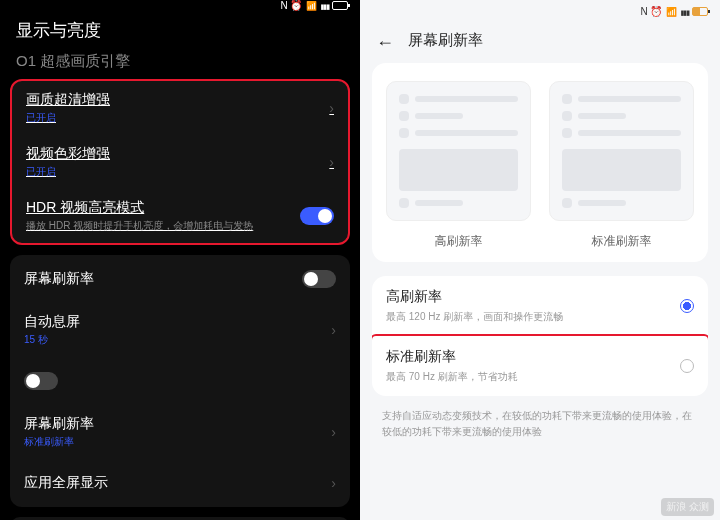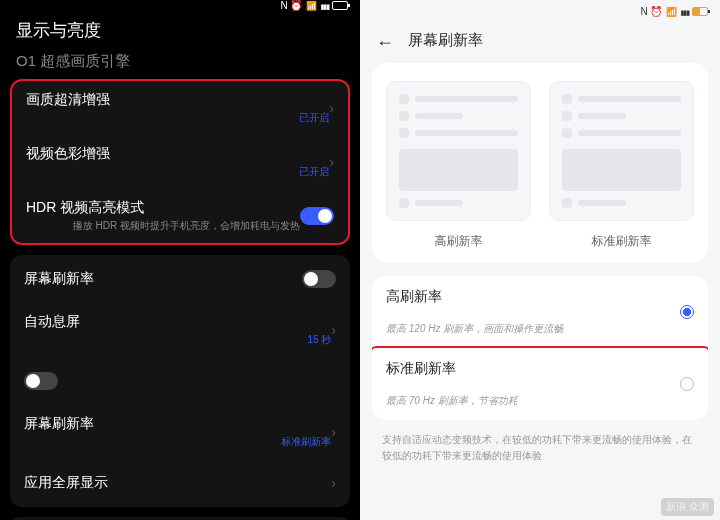--- a/index.html
+++ b/index.html
@@ -11,25 +11,25 @@
   .statusbar span { display: inline-block; }
   .ico-wifi::before { content: "📶"; font-size: 9px; }
   .ico-sig::before { content: "▮▮▮"; font-size: 7px; letter-spacing: -1px; }
   .ico-batt { width: 16px; height: 9px; border: 1px solid currentColor; border-radius: 2px; position: relative; }
   .phone.right .ico-batt { border-color: #e8a23c; background: linear-gradient(to right,#e8a23c 50%,transparent 50%); }
   .ico-batt::after { content: ""; position: absolute; right: -3px; top: 2px; width: 2px; height: 3px; background: currentColor; }
   .left .h1 { font-size: 17px; font-weight: 500; padding: 8px 16px 10px; }
   .left .sec-label { font-size: 15px; color: #888; padding: 0 16px 8px; }
   .card { margin: 0 10px 10px; border-radius: 12px; }
   .left .card { background: #141414; }
-  .card.hl { border: 2px solid #e6182e; }
+  .card.hl { border: 2px solid #e6182e; text-decoration: underline; }
   .row { display: flex; align-items: center; padding: 10px 14px; position: relative; min-height: 48px; }
   .row-main { flex: 1; display: flex; flex-direction: column; gap: 2px; }
   .row-title { font-size: 14px; }
-  .row-sub { font-size: 10px; color: #888; text-align: right; }
+  .row-sub { font-size: 10px; color: #888; }
   .left .row-sub.on { color: #3a5cff; }
   .row-end { display: flex; align-items: center; gap: 6px; color: #666; }
   .chev { font-size: 14px; color: #555; }
   .toggle { width: 34px; height: 18px; border-radius: 9px; background: #444; position: relative; }
   .toggle::after { content: ""; position: absolute; top: 2px; left: 2px; width: 14px; height: 14px; border-radius: 50%; background: #fff; }
   .toggle.on { background: #3a5cff; }
   .toggle.on::after { left: 18px; }
   .left .footer-card { background: #141414; margin: 0 10px; border-radius: 12px; padding: 10px 14px; }
   
   .r-header { display: flex; align-items: center; gap: 14px; padding: 8px 16px 12px; }
@@ -44,21 +44,21 @@
   .sk-ln { height: 6px; flex: 1; }
   .sk-ln.sm { width: 40%; flex: none; }
   .sk-big { height: 44px; margin-top: 4px; }
   .r-ill-labels { display: flex; gap: 18px; margin-top: 12px; }
   .r-ill-lbl { flex: 1; text-align: center; font-size: 12px; color: #666; }
   .r-opts { background: #fff; margin: 0 12px; border-radius: 14px; overflow: hidden; }
   .r-opt { padding: 12px 14px; display: flex; align-items: center; }
   .r-opt.hl { border: 2px solid #e6182e; margin: -2px; border-radius: 6px; }
   .r-opt-main { flex: 1; }
   .r-opt-title { font-size: 14px; }
-  .r-opt-sub { font-size: 10px; color: #999; margin-top: 16px; font-style: italic; }
+  .r-opt-sub { font-size: 10px; color: #999; margin-top: 4px; }
   .radio { width: 14px; height: 14px; border: 1.5px solid #bbb; border-radius: 50%; }
   .radio.sel { border-color: #3a5cff; background: radial-gradient(circle,#3a5cff 45%,#fff 50%); }
   .r-foot { font-size: 10px; color: #999; padding: 12px 22px; line-height: 1.6; }
   .watermark { position: absolute; right: 6px; bottom: 4px; font-size: 10px; color: rgba(255,255,255,.7); background: rgba(0,0,0,.15); padding: 3px 5px; border-radius: 4px; line-height: 1.2; text-align: right; }
 </style>
 </head>
 <body>
 
 <div class="phone left">
   <div class="statusbar">

